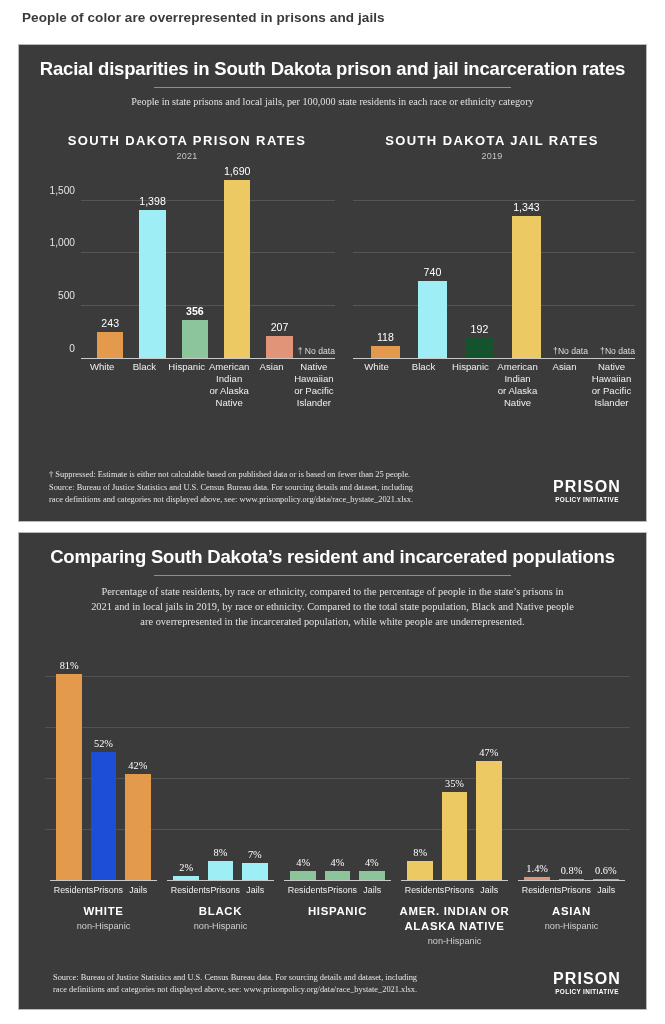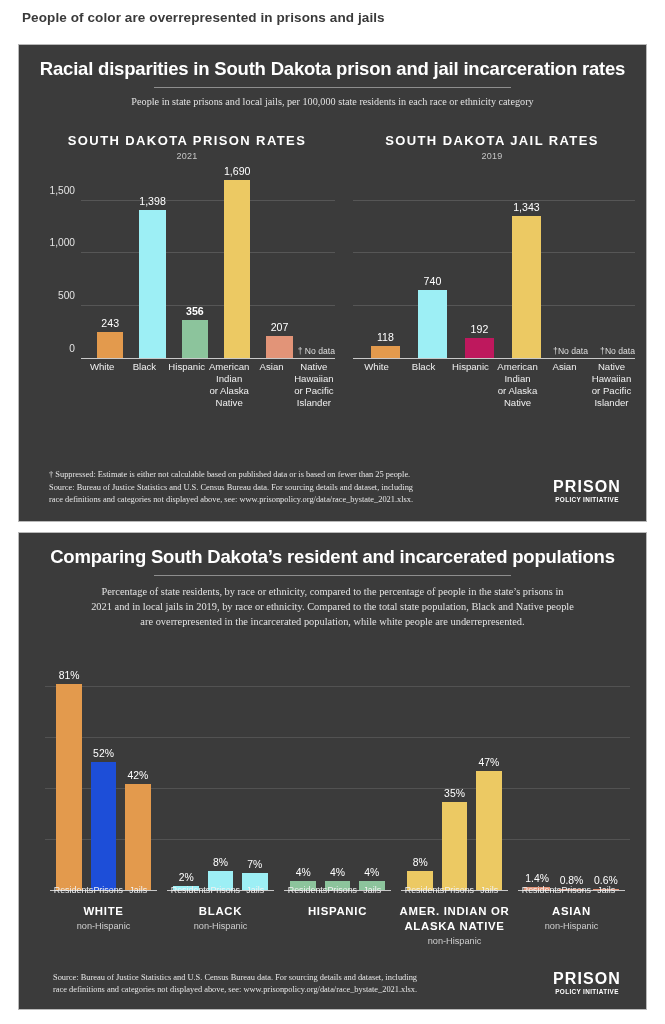--- a/index.html
+++ b/index.html
@@ -144,21 +144,21 @@
     letter-spacing: 1.1px; line-height: 1;
   }
   .logo-sub {
     color: #ffffff; font-size: 6.4px; font-weight: 700;
     letter-spacing: .35px; margin-top: 1px;
   }
 
   
   .group-chart {
     position: absolute; left: 26px; right: 16px;
-    top: 128px; height: 230px;
+    top: 118px; height: 230px; font-family: Liberation Serif, serif;
   }
   .ggrid {
     position: absolute; left: 0; right: 0; height: 1px; background: #525252;
   }
   .groups {
     position: absolute; left: 0; right: 0; top: 0; bottom: 0;
     display: flex;
   }
   .group { flex: 1 1 0; position: relative; height: 100%; }
   .group-bars {
@@ -294,26 +294,26 @@
       <div class="gridline" style="bottom: 27.7778%;"></div>
           <div class="gridline" style="bottom: 55.5556%;"></div>
           <div class="gridline" style="bottom: 83.3333%;"></div>
           <div class="bars">
             <div class="bar-slot">
               <div class="bar" style="height: 12.4556px; background: rgb(227, 154, 77);">
                 <span class="bar-val">118</span>
               </div>
             </div>
             <div class="bar-slot">
-              <div class="bar" style="height: 68px; background: rgb(157, 239, 245);">
+              <div class="bar" style="height: 77px; background: rgb(157, 239, 245);">
                 <span class="bar-val">740</span>
               </div>
             </div>
             <div class="bar-slot">
-              <div class="bar" style="height: 20.2667px; background: #be185d;">
+              <div class="bar" style="height: 20.2667px; background: #14532d;">
                 <span class="bar-val">192</span>
               </div>
             </div>
             <div class="bar-slot">
               <div class="bar" style="height: 141.761px; background: rgb(236, 201, 99);">
                 <span class="bar-val">1,343</span>
               </div>
             </div>
             <div class="bar-slot">
               <div class="nodata">†No data</div>

